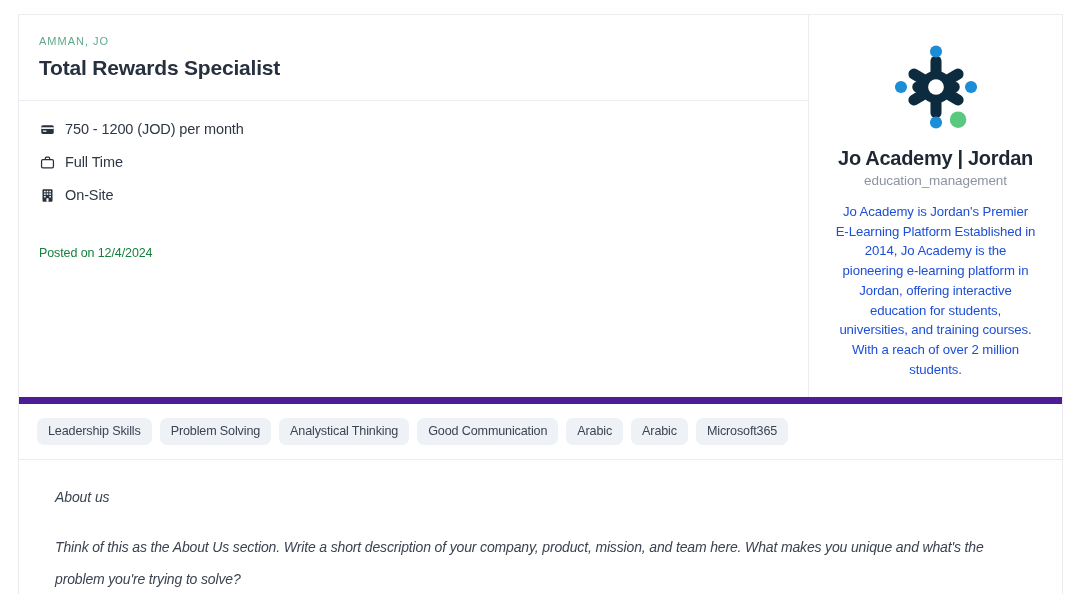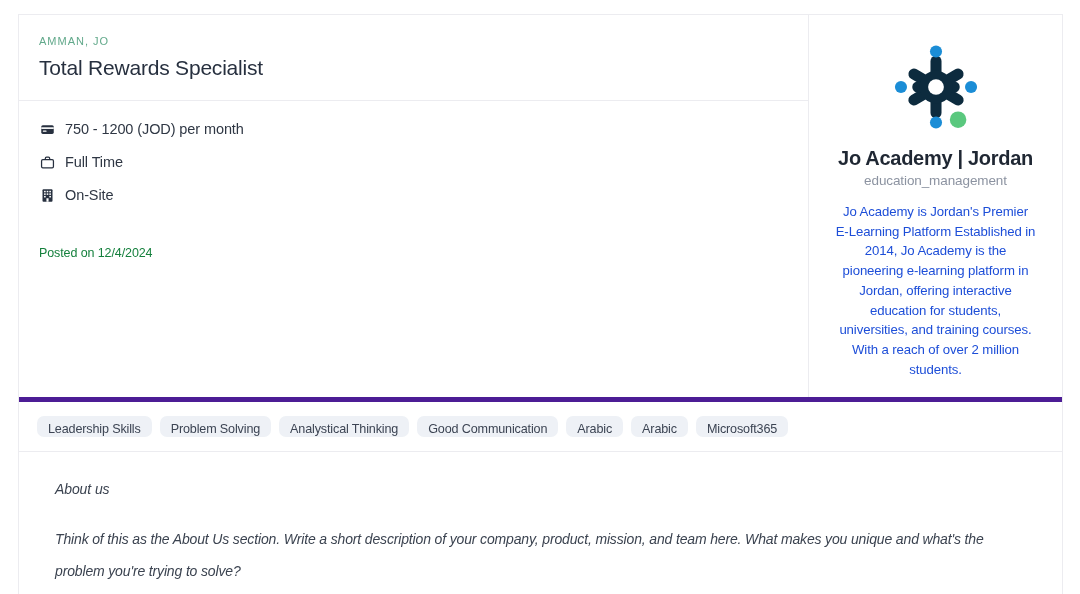--- a/index.html
+++ b/index.html
@@ -23,42 +23,42 @@
     width: 1045px;
     height: 600px;
     background: #ffffff;
     border: 1px solid #ececf0;
     border-bottom: none;
   }
   
   .top-region {
     display: flex;
     align-items: stretch;
-    border-bottom: 5px solid #4c1d95;
+    border-bottom: 7px solid #4c1d95;
   }
   .left-col {
     width: 790px;
     flex: 0 0 790px;
     border-right: 1px solid #ececf0;
   }
   .job-head {
     padding: 20px 20px 16px 20px;
     border-bottom: 1px solid #ececf0;
     height: 86px;
   }
   .location {
     font-size: 11px;
     letter-spacing: 0.09em;
     color: #62a98b;
     font-weight: 500;
     margin-bottom: 9px;
   }
   .job-title {
     font-size: 21px;
-    font-weight: 400;
+    font-weight: 700;
     color: #27303f;
     letter-spacing: -0.2px;
   }
   .job-meta {
     padding: 20px 20px 0 20px;
     height: 286px;
   }
   .meta-row {
     display: flex;
     align-items: flex-start;
@@ -127,21 +127,21 @@
     padding: 14px 18px 14px 18px;
     border-bottom: 1px solid #ececf0;
     display: flex;
     flex-wrap: wrap;
     gap: 8px;
     align-items: center;
   }
   .tag {
     background: #eef1f6;
     border-radius: 7px;
-    padding: 6px 11px 1px 11px;
+    padding: 6px 11px 7px 11px;
     font-size: 12.6px;
     color: #3c4453;
     letter-spacing: -0.15px;
     white-space: nowrap;
   }
   
   .about-region {
     padding: 29px 30px 0 36px;
   }
   .about-heading {

